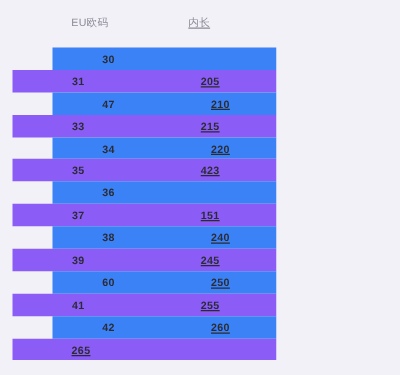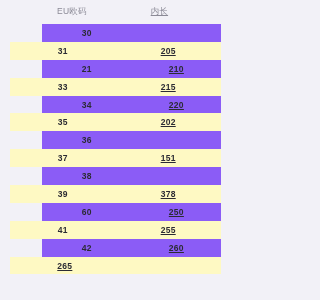--- a/index.html
+++ b/index.html
@@ -15,45 +15,45 @@
   }
   .size-table {
     width: 231px;
     height: 300px;
     box-sizing: border-box;
     background: #f2f1f7;
     display: flex;
     flex-direction: column;
   }
   .table-header {
-    height: 24px;
+    height: 38px;
     display: flex;
     align-items: center;
     background: #f2f1f7;
     padding: 0 28px;
     box-sizing: border-box;
   }
   .table-body {
     display: flex;
     flex-direction: column;
     padding: 0 10px;
     box-sizing: border-box;
   }
   .row {
     height: 17.9px;
     display: flex;
     align-items: center;
     box-sizing: border-box;
   }
   .row.odd {
-    background: #8b5cf6;
+    background: #3b82f6;
     margin-left: 32px;
   }
   .row.even {
-    background: #fef9c3;
+    background: #8b5cf6;
   }
   .cell {
     text-align: center;
     box-sizing: border-box;
   }
   .col-1 {
     width: 49%;
     padding-left: 2px;
   }
   .col-2 {
@@ -86,48 +86,49 @@
 
   <div class="table-body">
       <div class="row odd">
         <div class="cell col-1 data-cell">30</div>
       </div>
       <div class="row even">
         <div class="cell col-1 data-cell">31</div>
         <div class="cell col-2 data-cell">205</div>
       </div>
       <div class="row odd">
-        <div class="cell col-1 data-cell">21</div>
+        <div class="cell col-1 data-cell">47</div>
         <div class="cell col-2 data-cell">210</div>
       </div>
       <div class="row even">
         <div class="cell col-1 data-cell">33</div>
         <div class="cell col-2 data-cell">215</div>
       </div>
       <div class="row odd">
         <div class="cell col-1 data-cell">34</div>
         <div class="cell col-2 data-cell">220</div>
       </div>
       <div class="row even">
         <div class="cell col-1 data-cell">35</div>
-        <div class="cell col-2 data-cell">202</div>
+        <div class="cell col-2 data-cell">423</div>
       </div>
       <div class="row odd">
         <div class="cell col-1 data-cell">36</div>
       </div>
       <div class="row even">
         <div class="cell col-1 data-cell">37</div>
         <div class="cell col-2 data-cell">151</div>
       </div>
       <div class="row odd">
         <div class="cell col-1 data-cell">38</div>
+        <div class="cell col-2 data-cell">240</div>
       </div>
       <div class="row even">
         <div class="cell col-1 data-cell">39</div>
-        <div class="cell col-2 data-cell">378</div>
+        <div class="cell col-2 data-cell">245</div>
       </div>
       <div class="row odd">
         <div class="cell col-1 data-cell">60</div>
         <div class="cell col-2 data-cell">250</div>
       </div>
       <div class="row even">
         <div class="cell col-1 data-cell">41</div>
         <div class="cell col-2 data-cell">255</div>
       </div>
       <div class="row odd">

